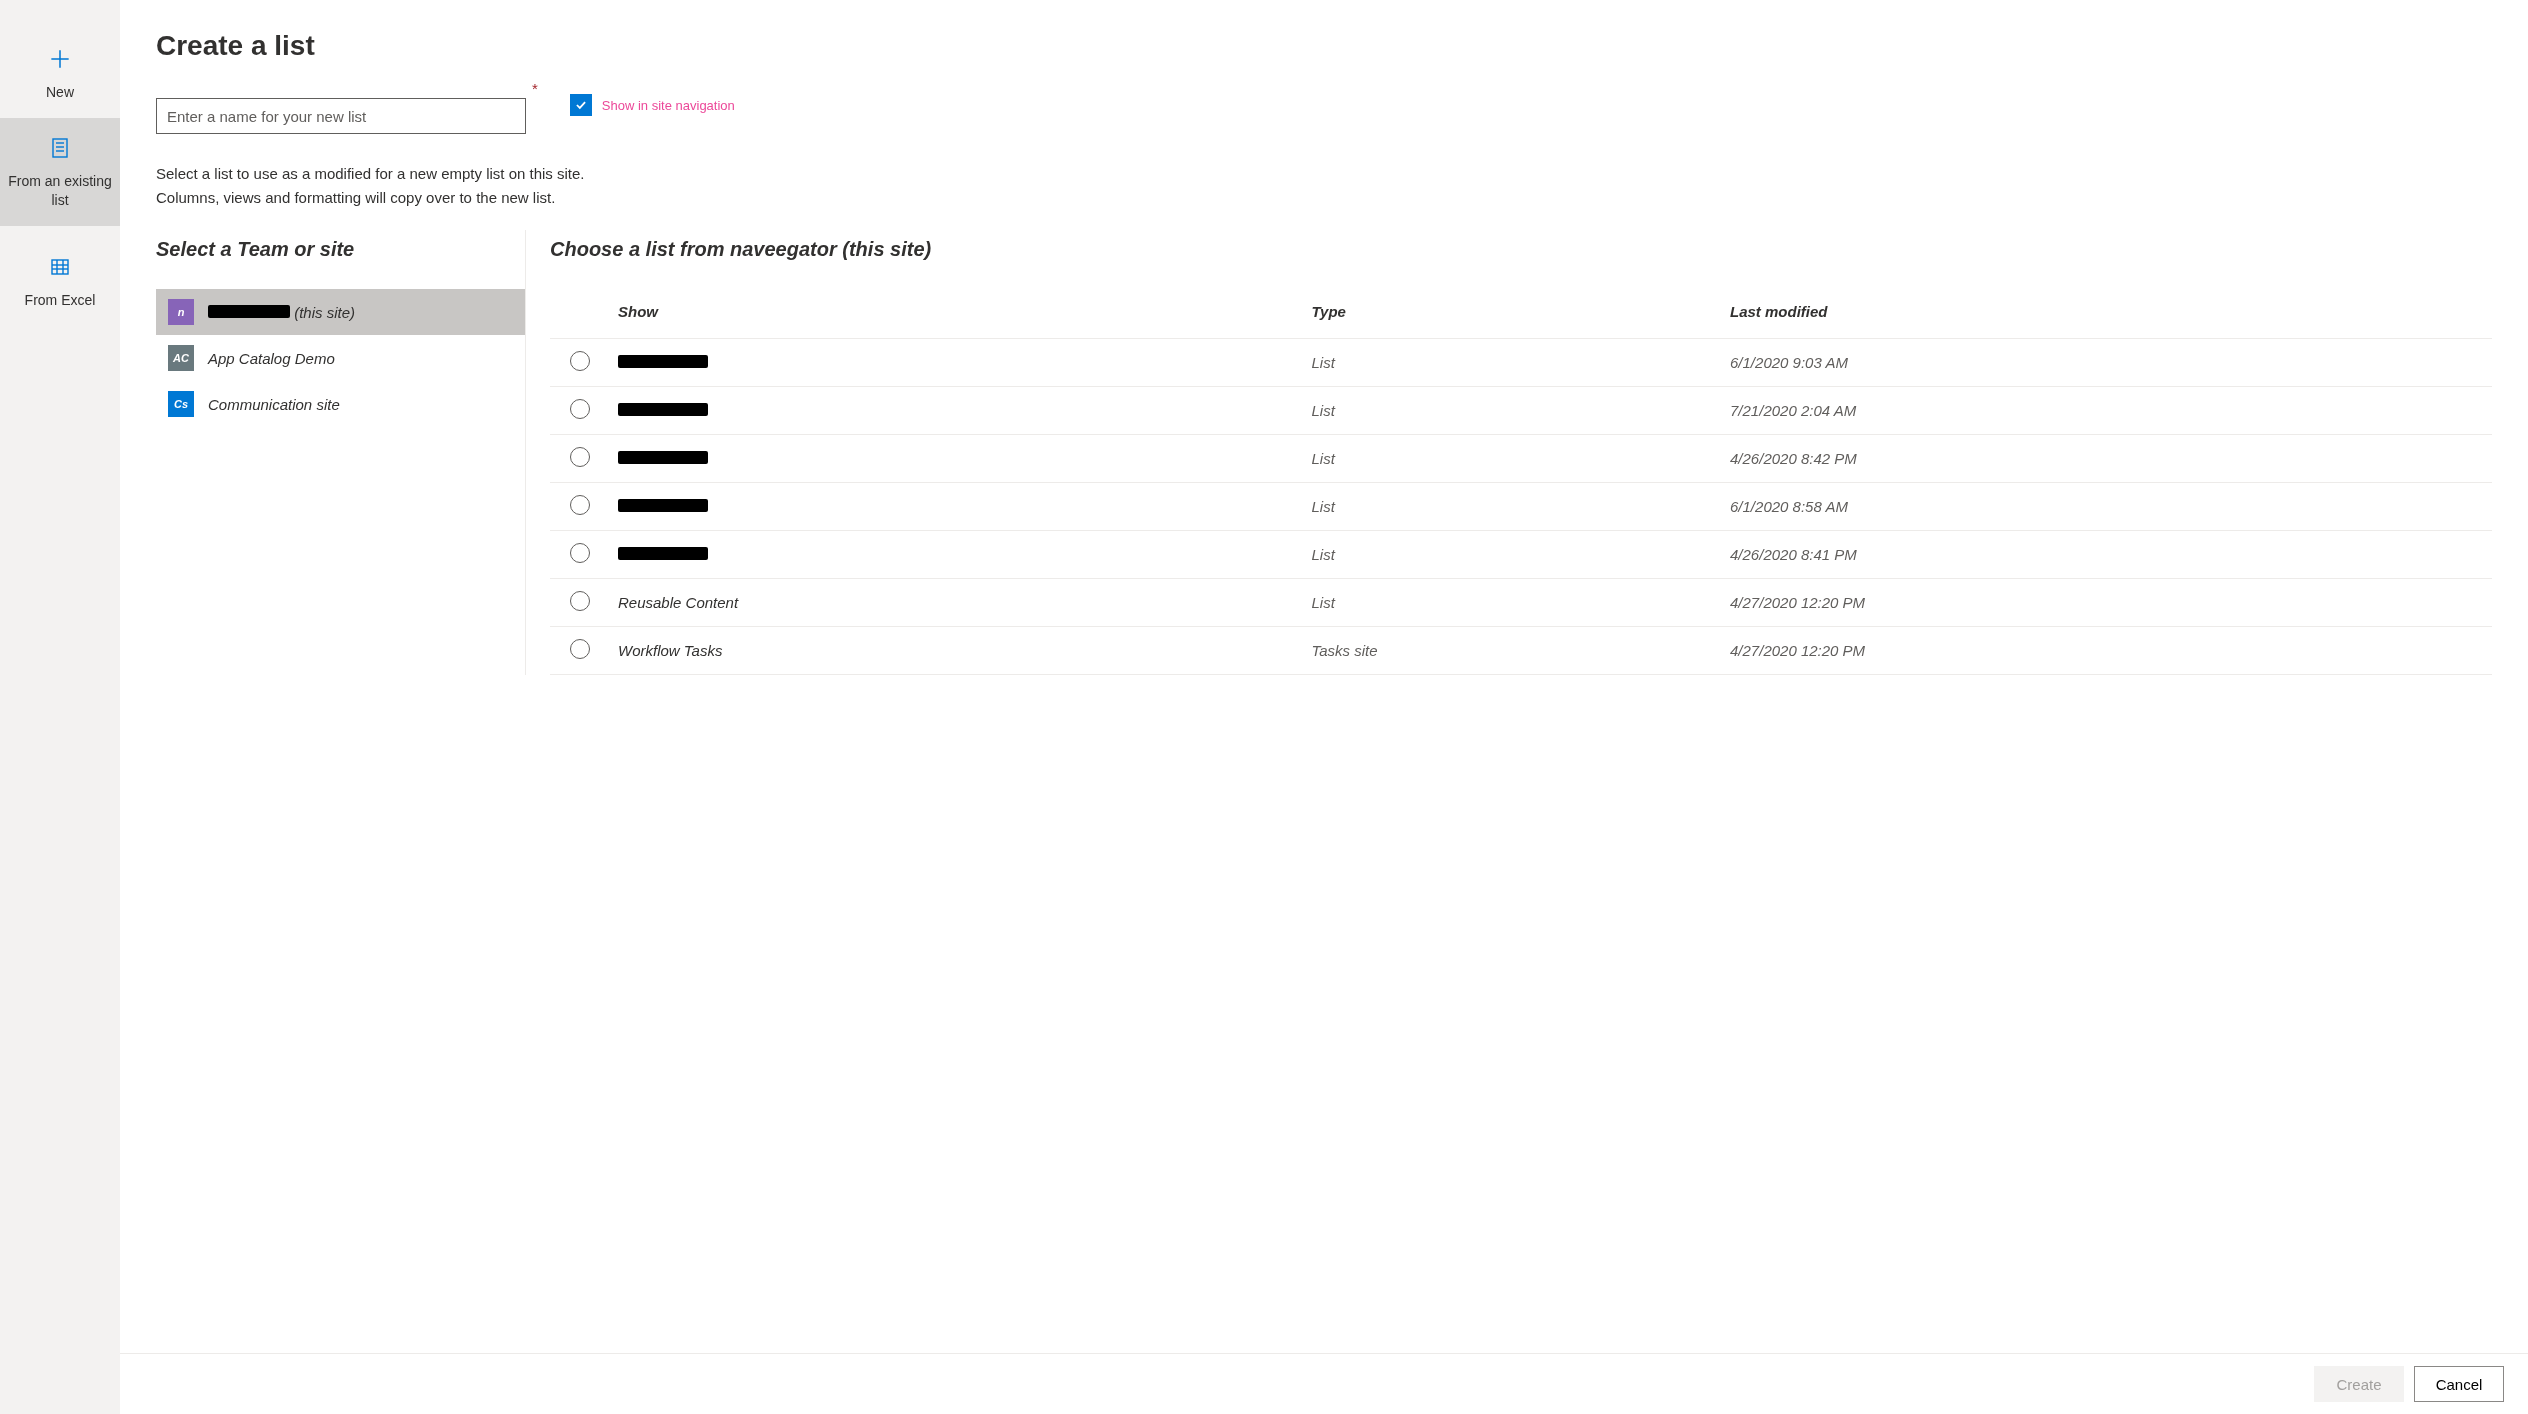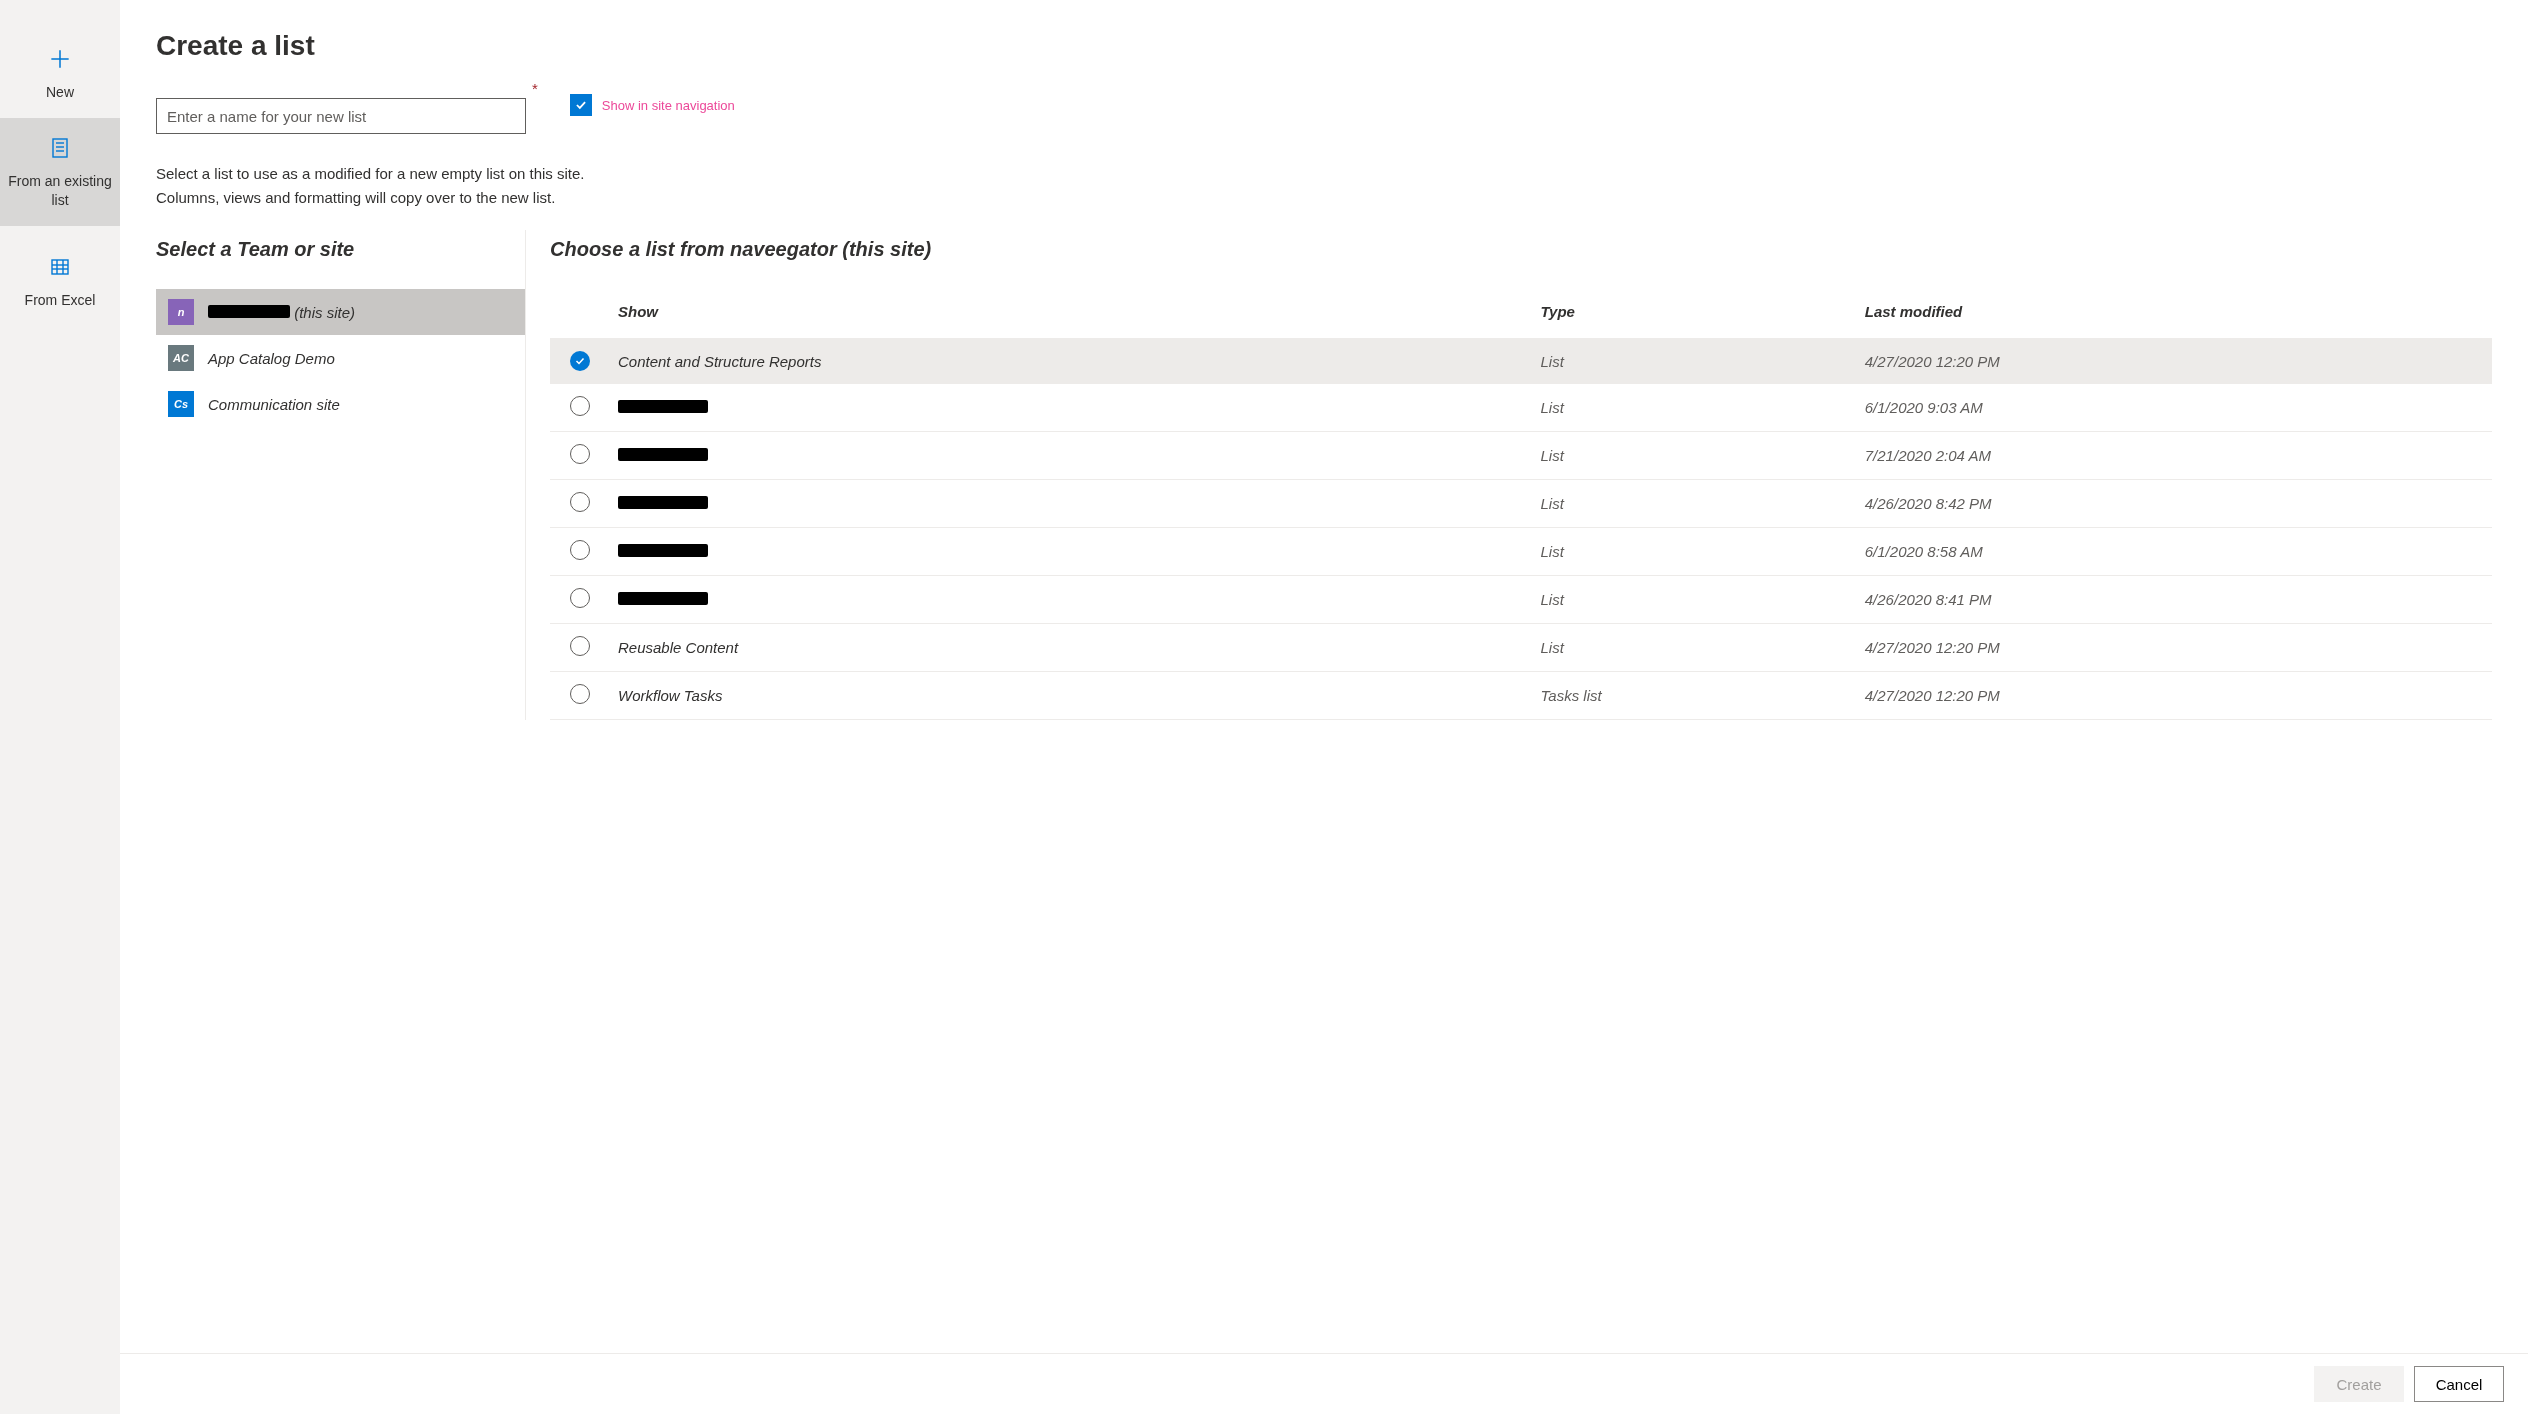--- a/index.html
+++ b/index.html
@@ -299,70 +299,60 @@
           <table class="list-table">
             <thead>
               <tr>
                 <th class="col-radio"></th>
                 <th>Show</th>
                 <th>Type</th>
                 <th>Last modified</th>
               </tr>
             </thead>
             <tbody id="list-rows">
-                <tr class="selected-row">
-                  <td class="col-radio"><span class="radio-checked">
-                      <svg width="12" height="12" viewBox="0 0 24 24" fill="none" stroke="#fff" stroke-width="3">
-                        <polyline points="5,12 10,17 19,7"></polyline>
-                      </svg>
-                    </span></td>
-                  <td>Content and Structure Reports</td>
+                <tr>
+                  <td class="col-radio"><span class="radio-circle"></span></td>
+                  <td><span class="redact-bar" style="width: 90px;"></span></td>
+                  <td class="col-type">List</td>
+                  <td class="col-mod">6/1/2020 9:03 AM</td>
+                </tr>
+                <tr>
+                  <td class="col-radio"><span class="radio-circle"></span></td>
+                  <td><span class="redact-bar" style="width: 90px;"></span></td>
+                  <td class="col-type">List</td>
+                  <td class="col-mod">7/21/2020 2:04 AM</td>
+                </tr>
+                <tr>
+                  <td class="col-radio"><span class="radio-circle"></span></td>
+                  <td><span class="redact-bar" style="width: 90px;"></span></td>
+                  <td class="col-type">List</td>
+                  <td class="col-mod">4/26/2020 8:42 PM</td>
+                </tr>
+                <tr>
+                  <td class="col-radio"><span class="radio-circle"></span></td>
+                  <td><span class="redact-bar" style="width: 90px;"></span></td>
+                  <td class="col-type">List</td>
+                  <td class="col-mod">6/1/2020 8:58 AM</td>
+                </tr>
+                <tr>
+                  <td class="col-radio"><span class="radio-circle"></span></td>
+                  <td><span class="redact-bar" style="width: 90px;"></span></td>
+                  <td class="col-type">List</td>
+                  <td class="col-mod">4/26/2020 8:41 PM</td>
+                </tr>
+                <tr>
+                  <td class="col-radio"><span class="radio-circle"></span></td>
+                  <td>Reusable Content</td>
                   <td class="col-type">List</td>
                   <td class="col-mod">4/27/2020 12:20 PM</td>
                 </tr>
                 <tr>
                   <td class="col-radio"><span class="radio-circle"></span></td>
-                  <td><span class="redact-bar" style="width: 90px;"></span></td>
-                  <td class="col-type">List</td>
-                  <td class="col-mod">6/1/2020 9:03 AM</td>
-                </tr>
-                <tr>
-                  <td class="col-radio"><span class="radio-circle"></span></td>
-                  <td><span class="redact-bar" style="width: 90px;"></span></td>
-                  <td class="col-type">List</td>
-                  <td class="col-mod">7/21/2020 2:04 AM</td>
-                </tr>
-                <tr>
-                  <td class="col-radio"><span class="radio-circle"></span></td>
-                  <td><span class="redact-bar" style="width: 90px;"></span></td>
-                  <td class="col-type">List</td>
-                  <td class="col-mod">4/26/2020 8:42 PM</td>
-                </tr>
-                <tr>
-                  <td class="col-radio"><span class="radio-circle"></span></td>
-                  <td><span class="redact-bar" style="width: 90px;"></span></td>
-                  <td class="col-type">List</td>
-                  <td class="col-mod">6/1/2020 8:58 AM</td>
-                </tr>
-                <tr>
-                  <td class="col-radio"><span class="radio-circle"></span></td>
-                  <td><span class="redact-bar" style="width: 90px;"></span></td>
-                  <td class="col-type">List</td>
-                  <td class="col-mod">4/26/2020 8:41 PM</td>
-                </tr>
-                <tr>
-                  <td class="col-radio"><span class="radio-circle"></span></td>
-                  <td>Reusable Content</td>
-                  <td class="col-type">List</td>
-                  <td class="col-mod">4/27/2020 12:20 PM</td>
-                </tr>
-                <tr>
-                  <td class="col-radio"><span class="radio-circle"></span></td>
                   <td>Workflow Tasks</td>
-                  <td class="col-type">Tasks list</td>
+                  <td class="col-type">Tasks site</td>
                   <td class="col-mod">4/27/2020 12:20 PM</td>
                 </tr>
               </tbody>
           </table>
         </div>
 
       </div>
     </div>
 
     <div class="footer">

